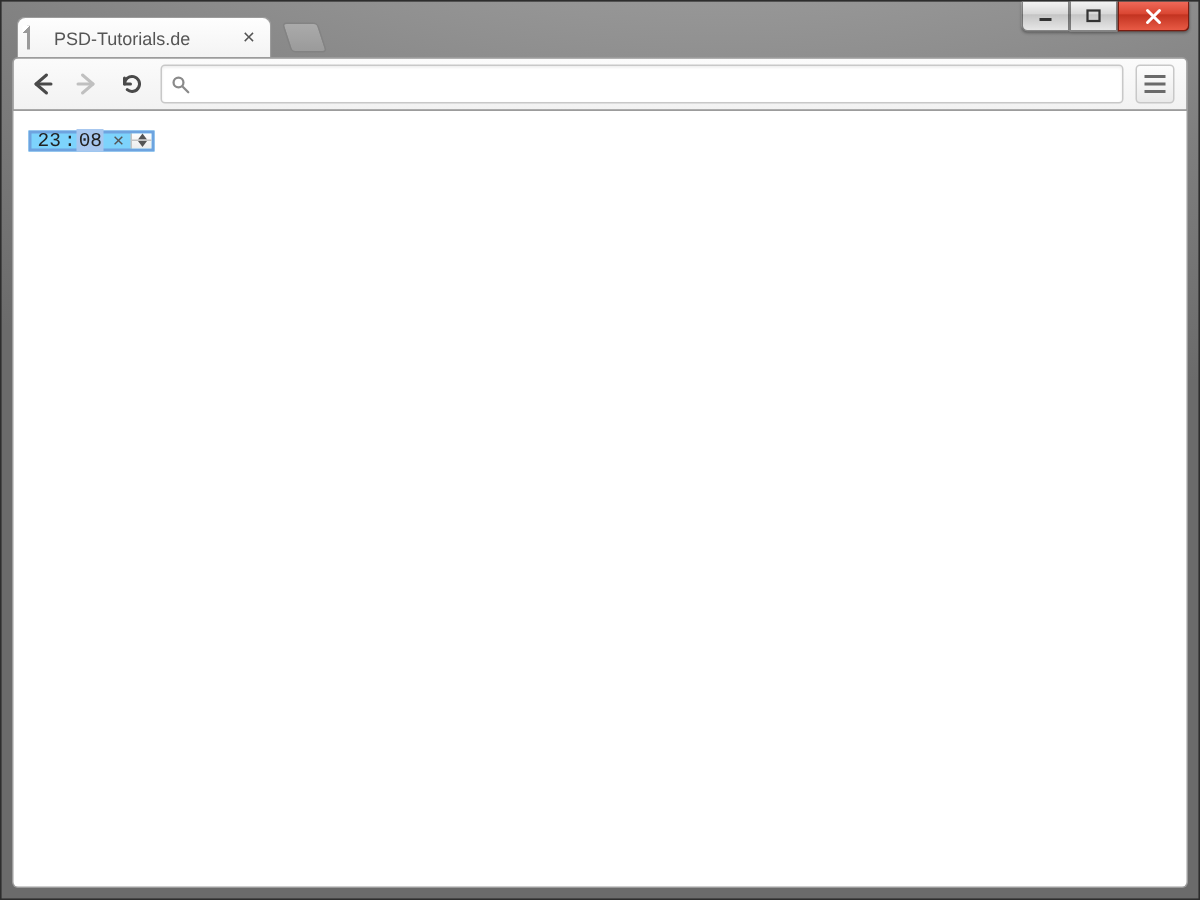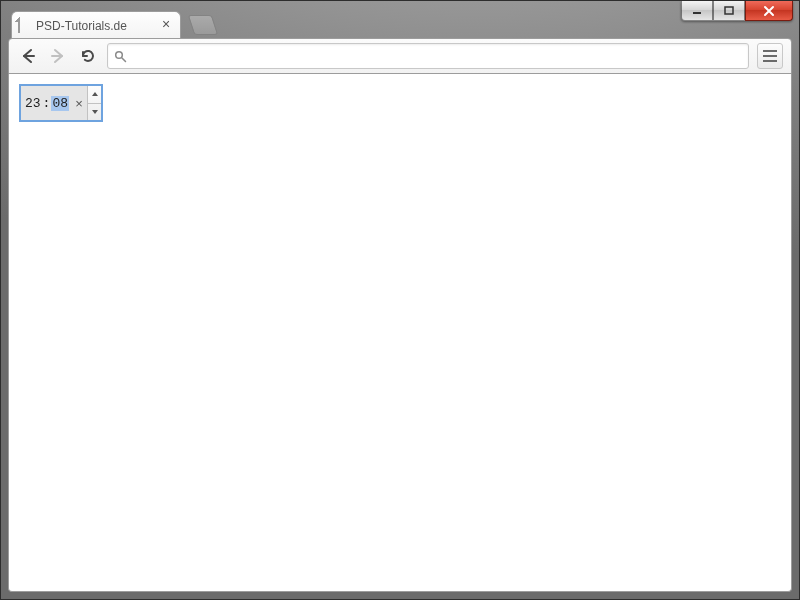--- a/index.html
+++ b/index.html
@@ -123,23 +123,23 @@
     background:#fff;
     border:1px solid #9c9c9c; border-top:none;
     border-bottom-left-radius:4px; border-bottom-right-radius:4px;
     overflow:auto;
   }
   .page-body { padding: 10px; }
 
   
   .time-input {
     display:inline-flex; align-items:center;
-    height: 38px;
+    height: 14px;
     border: 2px solid #6ea3df;
-    background:#e5e5e5;
+    background:#7dd3fc;
     font-family: "Courier New", monospace;
     font-size: 13px; color:#222;
     padding-left: 3px;
   }
   .time-input .seg { padding: 0 1px; }
   .time-input .seg.selected { background:#a7c7ef; }
   .time-input .colon { padding: 0 1px; }
   .time-input .clear-x {
     margin: 0 2px 0 4px; color:#555; width:12px; text-align:center; font-family: Arial, sans-serif;
   }

